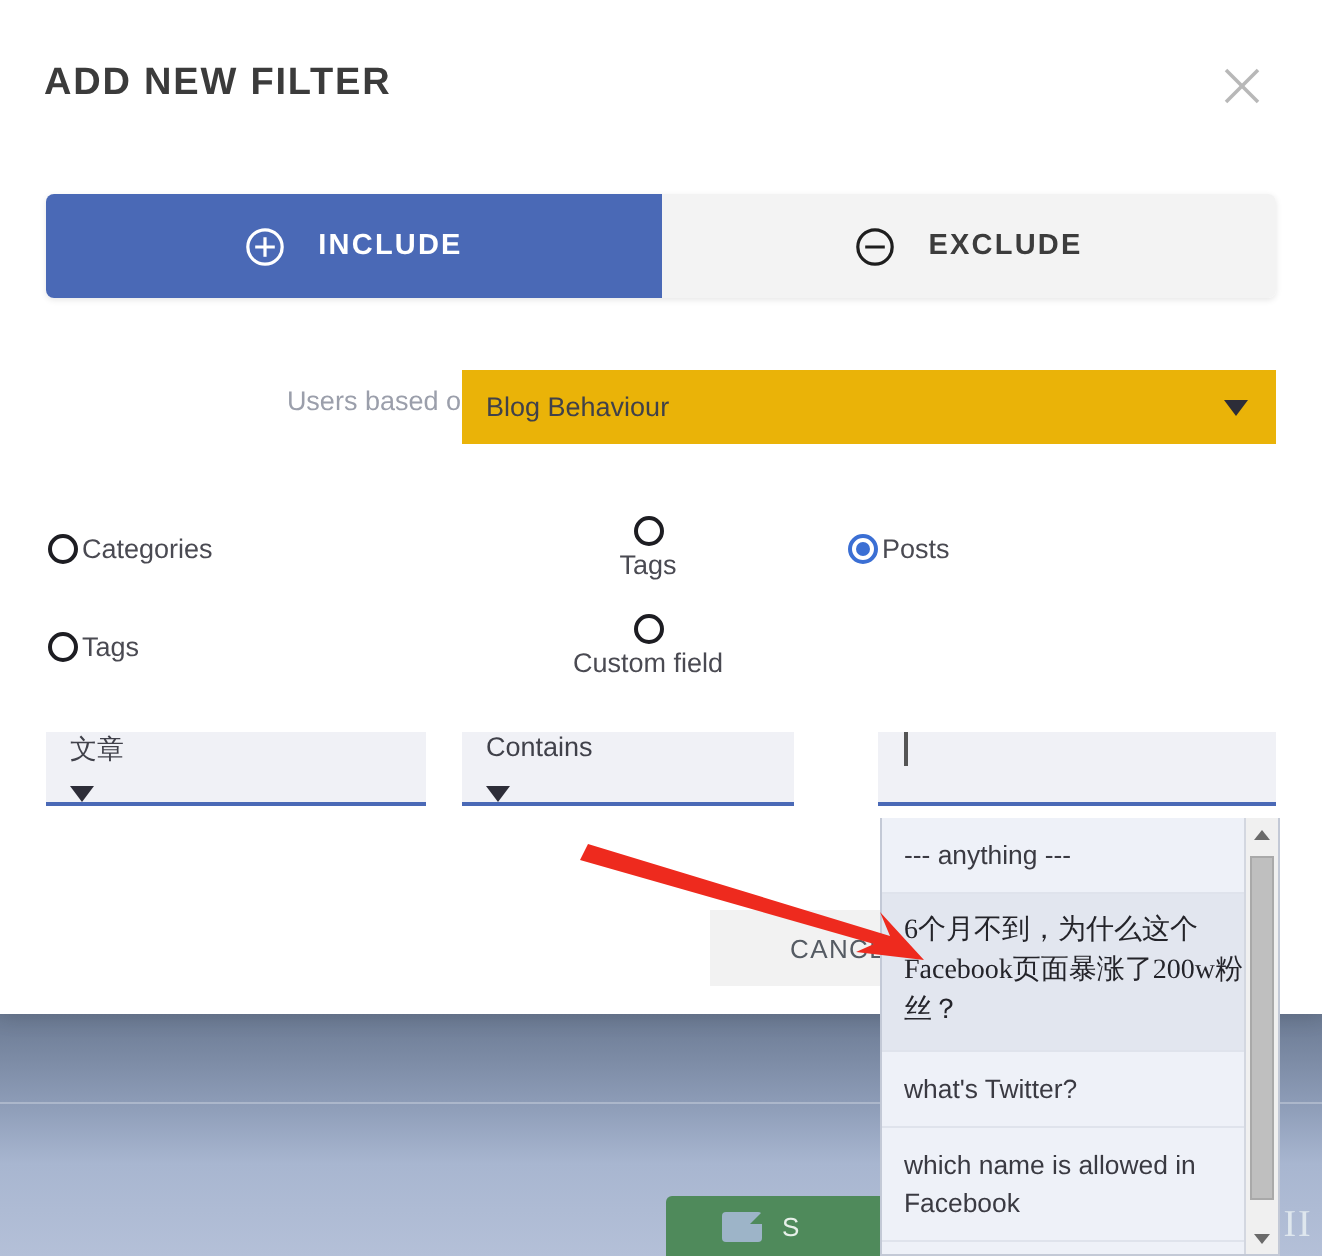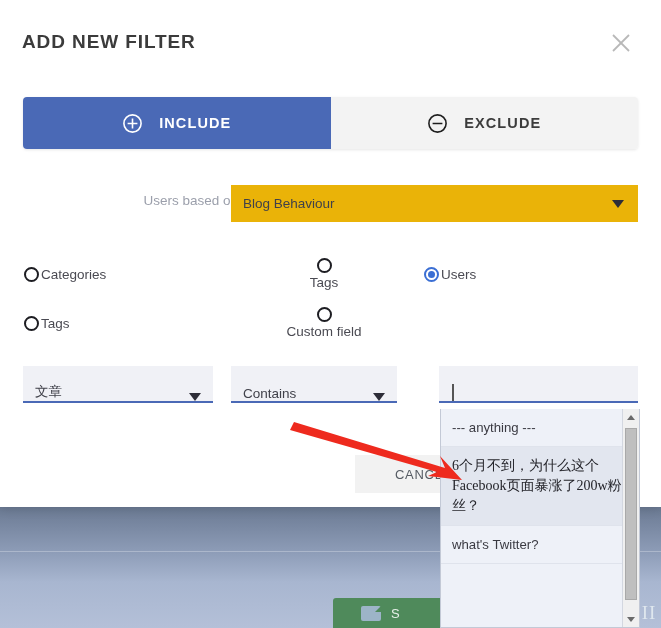--- a/index.html
+++ b/index.html
@@ -223,23 +223,24 @@
     width: 615px; height: 38px;
   }
   .cond-field {
     position: absolute;
     top: 0;
     height: 37px;
     background: #f0f1f6;
     border-bottom: 2.2px solid #4a69b6;
     box-sizing: border-box;
     display: flex;
-    align-items: flex-end;
+    align-items: flex-start;
     padding: 0 12px;
     cursor: pointer;
+    flex-direction: column;
   }
   #cond-field-1 { left: 0;   width: 190px; }
   #cond-field-2 { left: 208px; width: 166px; }
   #cond-field-3 { left: 416px; width: 199px; cursor: text; }
   .cond-value {
     flex: 1;
     font-size: 13.5px;
     color: #40414a;
     white-space: nowrap;
     overflow: hidden;
@@ -409,21 +410,21 @@
       <label class="radio-item">
         <span class="rdot"></span>
         <span class="radio-label">Categories</span>
       </label>
       <label class="radio-item">
         <span class="rdot"></span>
         <span class="radio-label">Tags</span>
       </label>
       <label class="radio-item">
         <span class="rdot checked"></span>
-        <span class="radio-label">Users</span>
+        <span class="radio-label">Posts</span>
       </label>
     </div>
     <div class="radio-row">
       <label class="radio-item">
         <span class="rdot"></span>
         <span class="radio-label">Tags</span>
       </label>
       <label class="radio-item">
         <span class="rdot"></span>
         <span class="radio-label">Custom field</span>
@@ -449,20 +450,21 @@
   <div id="footer">
     <span id="cancel-button">CANCEL</span>
   </div>
 
 </div>
 
 <div id="suggestions">
   <div class="sugg">--- anything ---</div>
   <div class="sugg highlighted">6个月不到，为什么这个Facebook页面暴涨了200w粉丝？</div>
   <div class="sugg">what's Twitter?</div>
+  <div class="sugg">which name is allowed in Facebook</div>
 
   <div id="sugg-scrollbar">
     <div class="sb-arrow" id="sb-up">
       <span class="tri-up"></span>
     </div>
     <div id="sb-thumb"></div>
     <div class="sb-arrow" id="sb-down">
       <span class="tri-down"></span>
     </div>
   </div>

